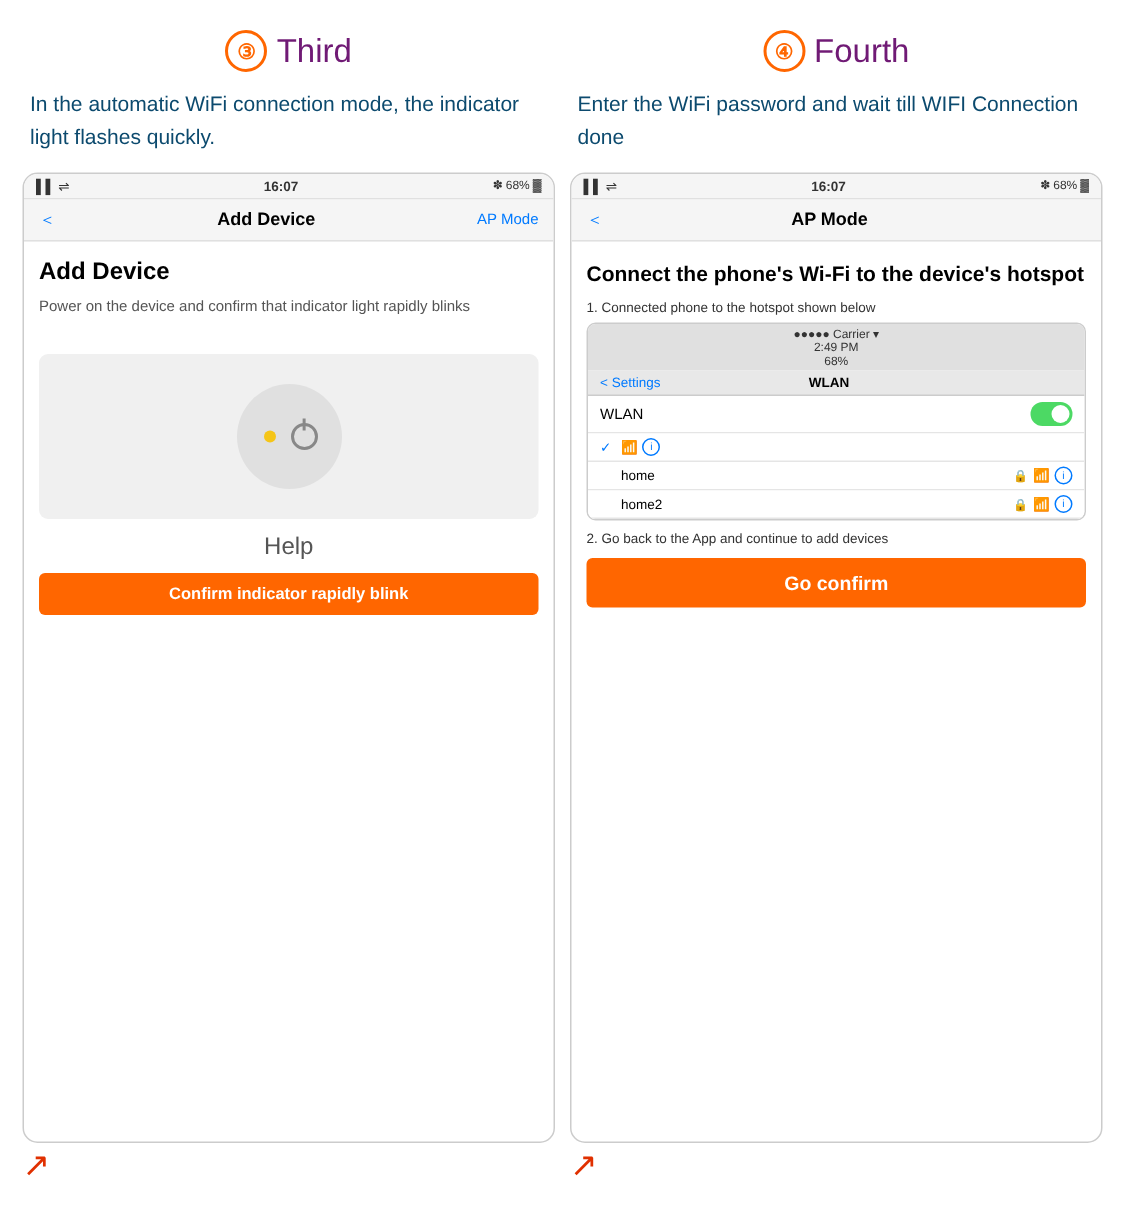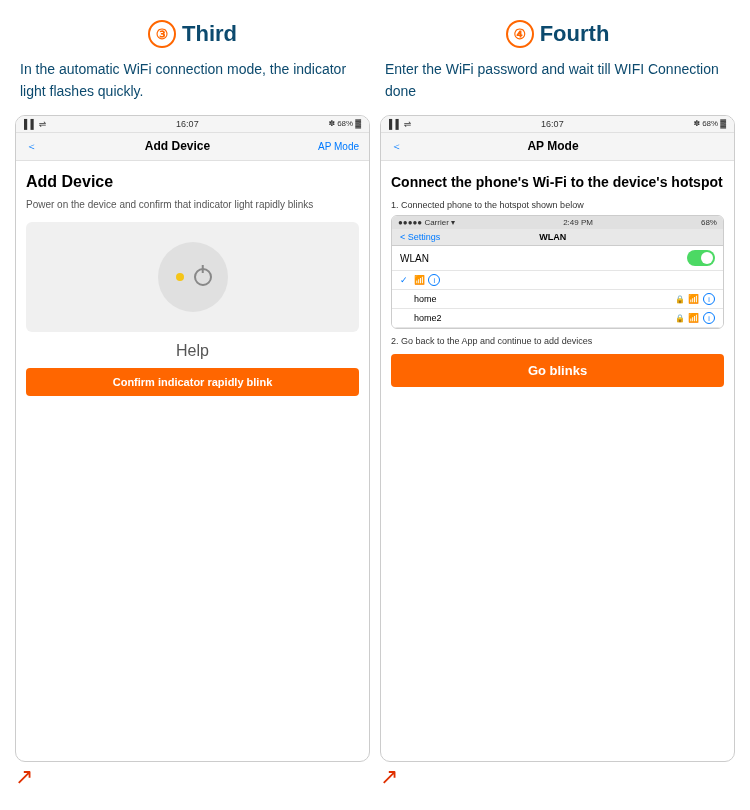--- a/index.html
+++ b/index.html
@@ -36,22 +36,22 @@
       color: #ff6600;
       display: flex;
       align-items: center;
       justify-content: center;
       font-size: 14px;
       font-weight: bold;
     }
 
     .step-title {
       font-size: 22px;
-      font-weight: bold;
-      color: #0c4a6e;
+      font-weight: normal;
+      color: #701a75;
     }
 
     .step-desc {
       font-size: 14px;
       color: #0c4a6e;
       line-height: 1.6;
       margin-bottom: 12px;
       text-align: left;
       width: 100%;
       padding: 0 5px;
@@ -72,21 +72,21 @@
       display: flex;
       align-items: center;
       justify-content: space-between;
       padding: 3px 8px;
       font-size: 9px;
       color: #333;
       border-bottom: 1px solid #e0e0e0;
     }
 
     .phone-status-left { display: flex; align-items: center; gap: 2px; }
-    .phone-status-center { font-size: 9px; font-weight: 400; }
+    .phone-status-center { font-size: 9px; font-weight: 700; }
     .phone-status-right { display: flex; align-items: center; gap: 2px; font-size: 8px; }
 
     .phone-nav-bar {
       background: #f5f5f5;
       border-bottom: 1px solid #e0e0e0;
       display: flex;
       align-items: center;
       justify-content: space-between;
       padding: 6px 10px;
     }
@@ -119,21 +119,21 @@
       font-size: 16px;
       font-weight: bold;
       color: #000;
       margin-bottom: 6px;
     }
 
     .add-device-desc {
       font-size: 10px;
       color: #555;
       line-height: 1.5;
-      margin-bottom: 10px;
+      margin-bottom: 24px;
     }
 
     .device-image-area {
       background: #f0f0f0;
       border-radius: 6px;
       height: 110px;
       display: flex;
       align-items: center;
       justify-content: center;
       margin-bottom: 10px;
@@ -426,21 +426,21 @@
       <span class="phone-nav-title">AP Mode</span>
       <span class="phone-nav-right" style="width:20px;"></span>
     </div>
 
     <div class="phone-content">
       <div class="ap-mode-title-large">Connect the phone's Wi-Fi to the device's hotspot</div>
       <div class="wifi-instruction">1. Connected phone to the hotspot shown below</div>
 
       <div class="wlan-panel">
 
-        <div style="background:#e0e0e0; display:flex; align-items:center; justify-content:space-between; padding:2px 6px; font-size:8px; color:#333;">
+        <div style="background:#e0e0e0; display:flex; align-items:center; justify-content:space-between; padding:2px 6px; font-size:8px; color:#333;flex-direction:column;">
           <span>●●●●● Carrier ▾</span>
           <span>2:49 PM</span>
           <span style="color:#333;">68%</span>
         </div>
 
         <div class="wlan-header">
           <span class="wlan-header-left">&lt; Settings</span>
           <span class="wlan-header-center">WLAN</span>
           <span style="width:50px;"></span>
         </div>
@@ -475,20 +475,20 @@
           <div class="network-icons">
             <span class="lock-icon">🔒</span>
             <span class="wifi-symbol">📶</span>
             <div class="info-circle">i</div>
           </div>
         </div>
       </div>
 
       <div class="step2-instruction">2. Go back to the App and continue to add devices</div>
 
-      <button class="go-connect-btn">Go blinks</button>
+      <button class="go-connect-btn">Go confirm</button>
     </div>
   </div>
 
   <div class="arrow-row" style="align-self:flex-start; margin-top:4px;">
     <span class="arrow-icon">↗</span>
   </div>
 </div>
 
 </body></html>

